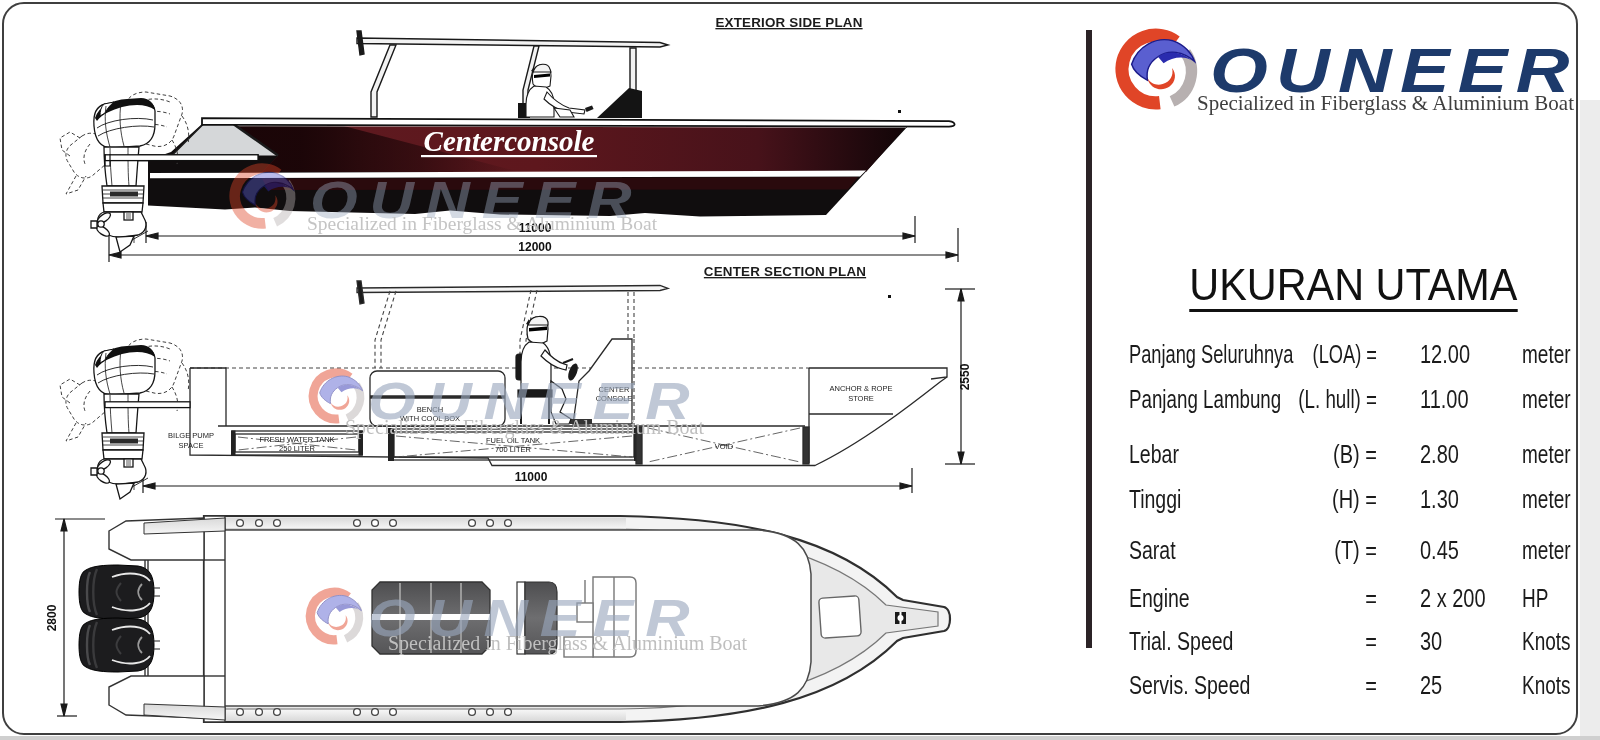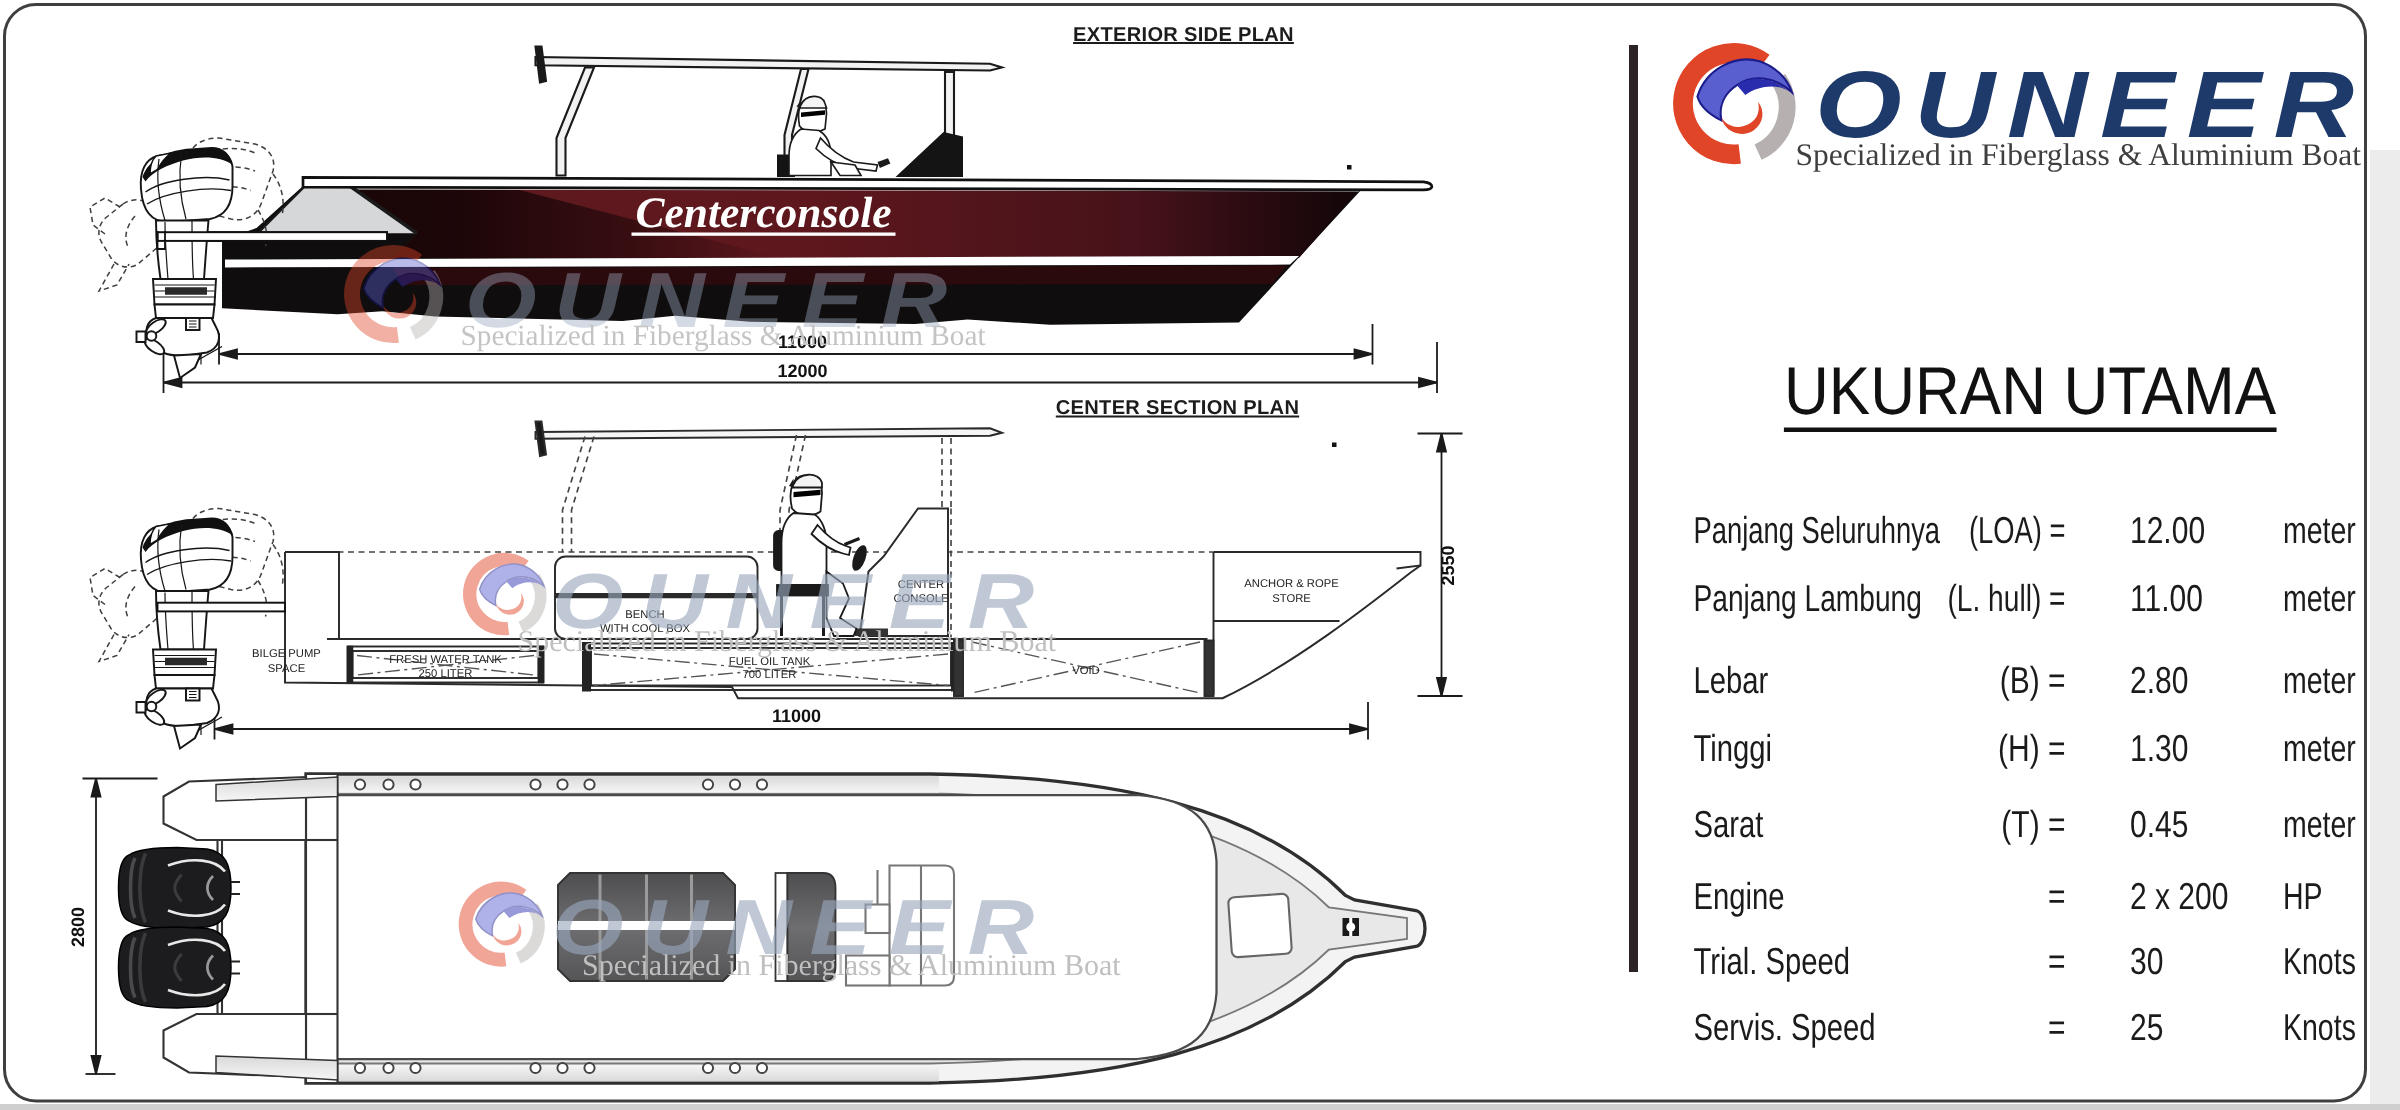--- a/index.html
+++ b/index.html
@@ -6,21 +6,21 @@
   *{box-sizing:border-box;}
   body{font-family:"Liberation Sans", sans-serif;}
   #card{position:absolute;left:2px;top:2px;width:1576px;height:733px;border:2px solid #3f3f3f;border-radius:22px;background:#ffffff;}
   #rightgray{position:absolute;left:1580px;top:100px;width:20px;height:700px;background:#ececec;}
   #botgray{position:absolute;left:0;top:736px;width:1600px;height:4px;background:#cfcfcf;}
   #vbar{position:absolute;left:1086px;top:30px;width:6px;height:618px;background:#2b2326;}
   .svgwrap{position:absolute;left:0;top:0;}
   
   #logoText{position:absolute;left:1210px;top:39px;line-height:1;color:#1d3a6b;font-weight:700;font-style:italic;font-size:63px;letter-spacing:7px;transform:scaleX(1.18);transform-origin:left top;white-space:nowrap;}
   #tagline{position:absolute;left:1197px;top:93px;line-height:1;color:#3f3f3f;font-family:"Liberation Serif",serif;font-size:21px;white-space:nowrap;}
-  #ukuran{position:absolute;left:1175px;top:238px;width:330px;line-height:1;text-align:center;font-size:45px;color:#111;white-space:nowrap;}
+  #ukuran{position:absolute;left:1175px;top:262px;width:330px;line-height:1;text-align:center;font-size:45px;color:#111;white-space:nowrap;}
   #ukuran .ul{display:inline-block;border-bottom:3.5px solid #111;padding:0 0 2px 0;transform:scaleX(0.92);transform-origin:center;}
   .trow{position:absolute;font-size:25px;line-height:1;color:#1b1b1b;white-space:nowrap;}
   .lab{position:absolute;left:1129px;transform:scaleX(0.78);transform-origin:left top;}
   .par{position:absolute;left:1177px;width:200px;text-align:right;transform:scaleX(0.8);transform-origin:right top;}
   .val{position:absolute;left:1420px;transform:scaleX(0.8);transform-origin:left top;}
   .unit{position:absolute;left:1522px;transform:scaleX(0.76);transform-origin:left top;}
 </style>
 </head>
 <body>
 <div id="card"></div>

